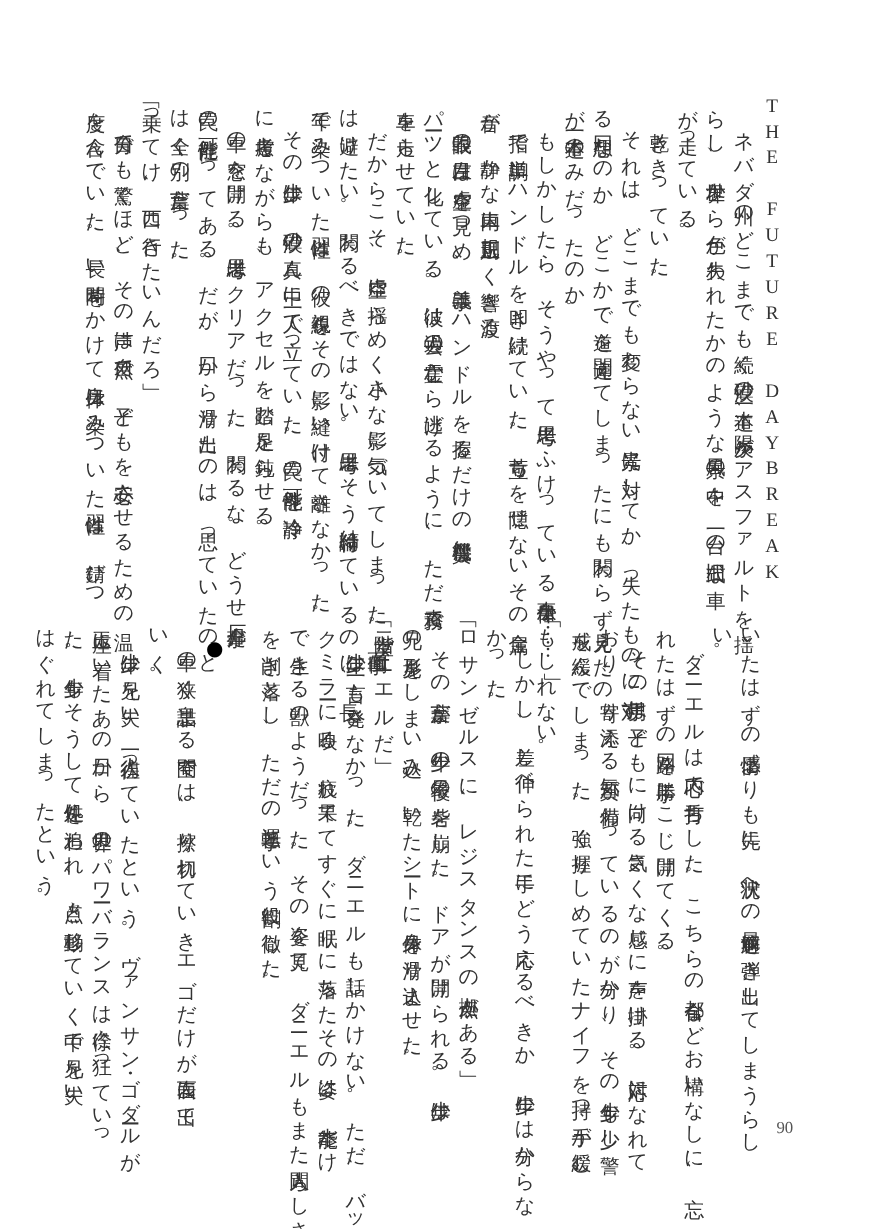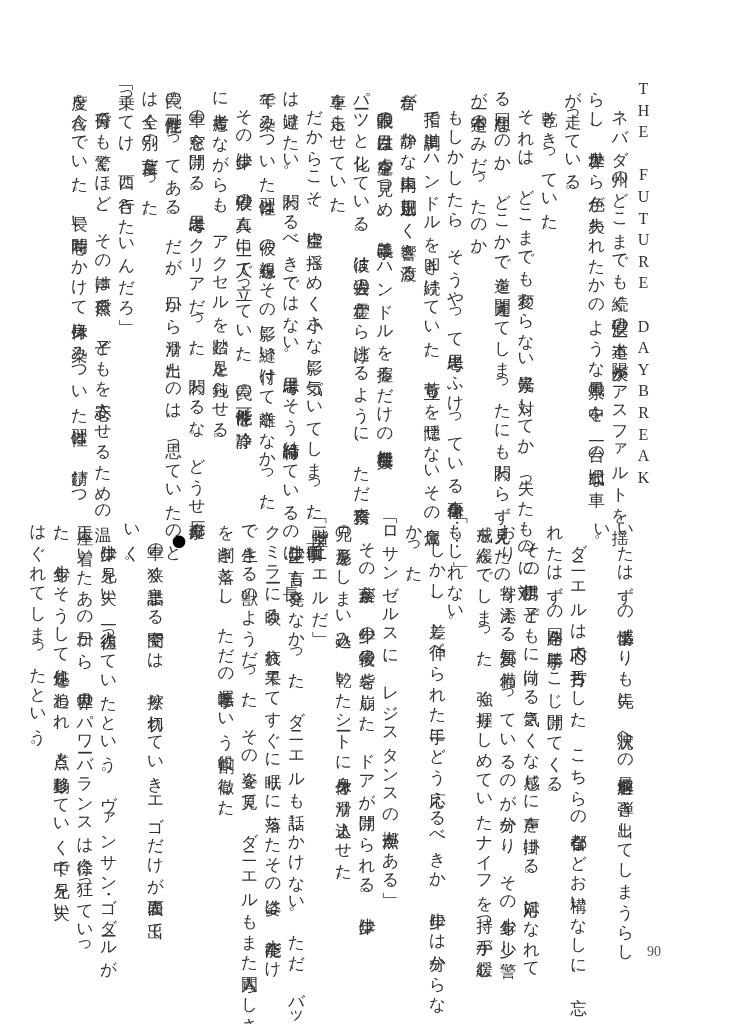--- a/index.html
+++ b/index.html
@@ -27,21 +27,20 @@
     -webkit-text-orientation: upright;
     color: #333333;
   }
   .bullet { color: #000; }
   .page-number {
     position: absolute;
     left: 647px; top: 933px;
     font-family: "Liberation Serif", "DejaVu Serif", serif;
     font-size: 14px;
     color: #555555;
-    margin-top: 11px;
   }
 </style>
 </head>
 <body>
 
 <div class="page">
 
   <div class="block block-top">
     <span class="col title">THE FUTURE DAYBREAK</span>
     <span class="col">　ネバダ州のどこまでも続く砂漠の一本道、陽炎がアスファルトを揺</span>

